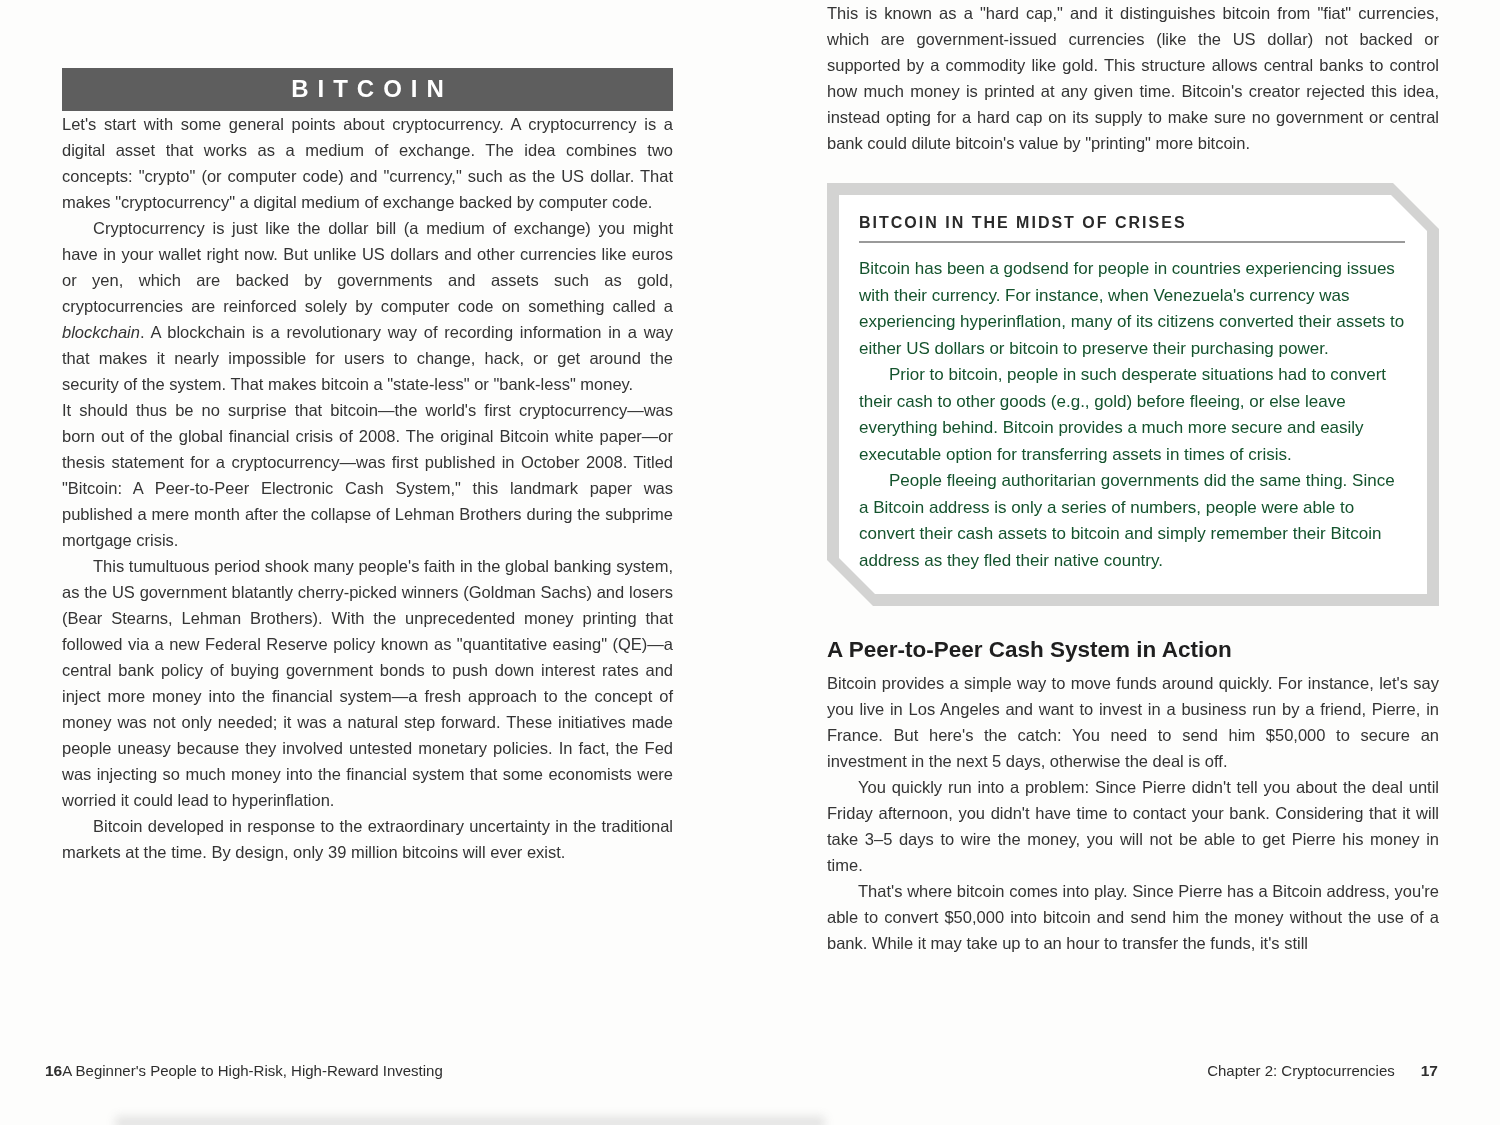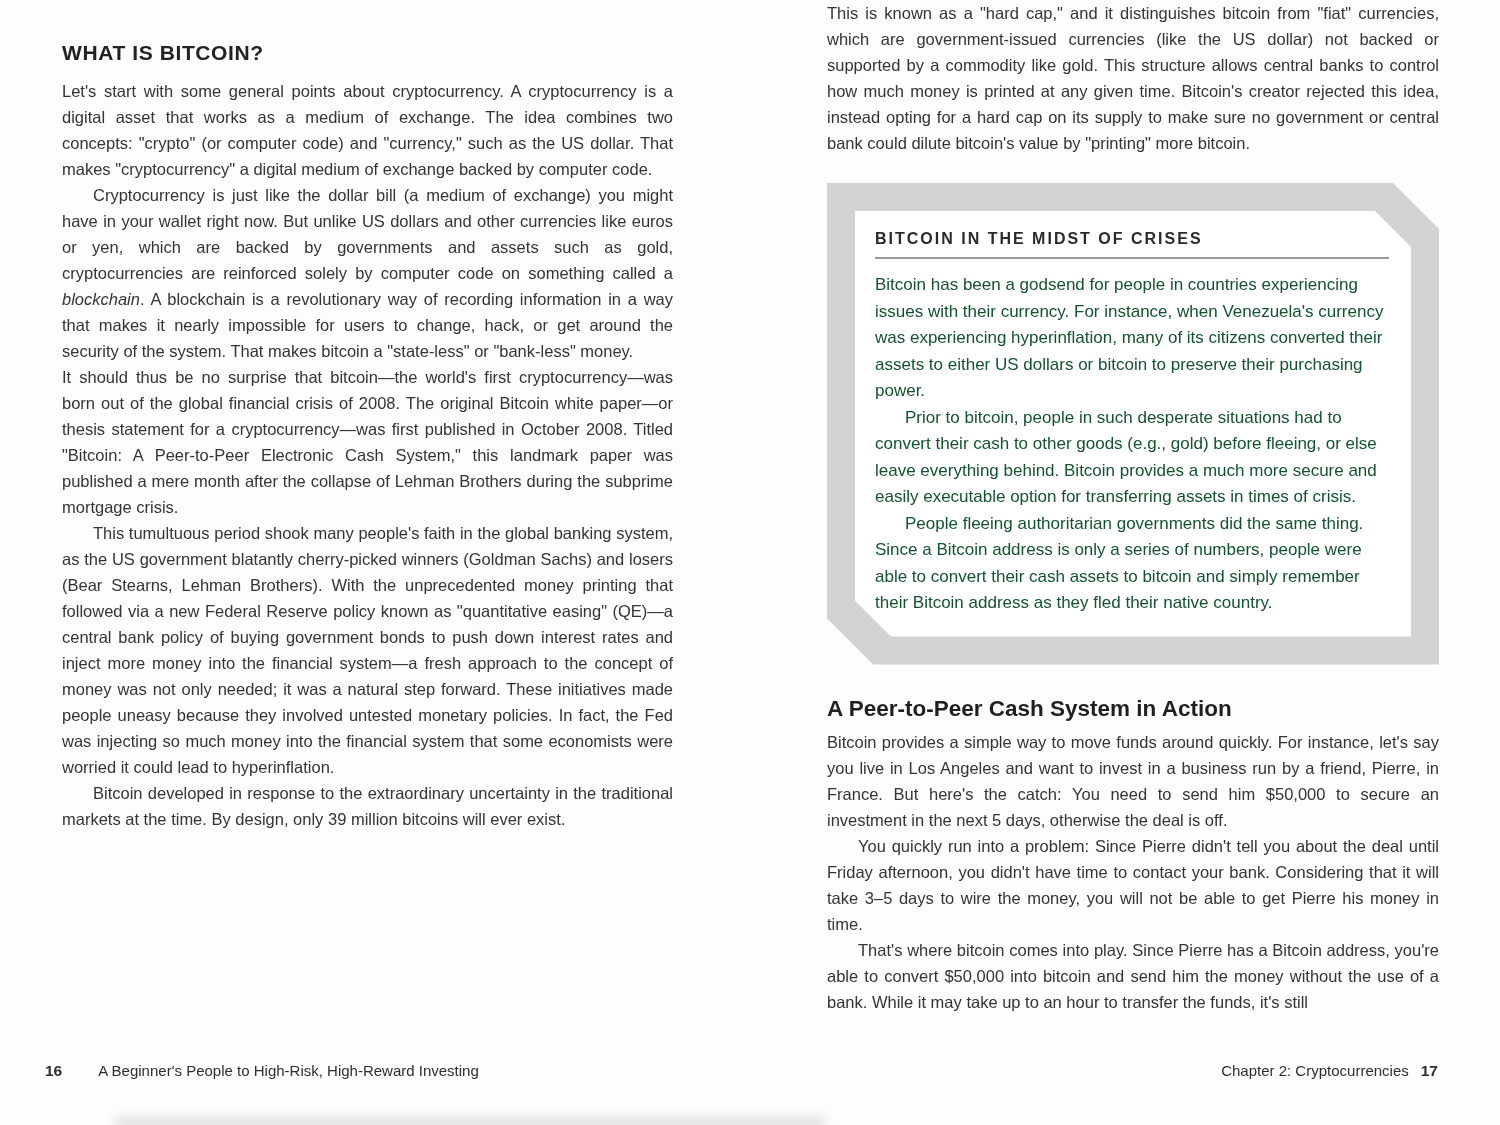--- a/index.html
+++ b/index.html
@@ -37,21 +37,21 @@
   .h-sub{
     margin:25px 0 7px;
     font-size:21.5px;font-weight:bold;color:#1f1f1f;
   }
 
   
   .rp-top{margin-top:68px;}
   .callout-outer{
     margin-top:27px;
     background:#d3d3d2;
-    padding:28px;
+    padding:12px;
     clip-path:polygon(0 0, calc(100% - 46px) 0, 100% 46px, 100% 100%, 46px 100%, 0 calc(100% - 46px));
   }
   .callout-inner{
     background:#fff;
     padding:17px 22px 20px 20px;
     clip-path:polygon(0 0, calc(100% - 36px) 0, 100% 36px, 100% 100%, 36px 100%, 0 calc(100% - 36px));
   }
   .callout-heading{
     font-size:16px;font-weight:bold;letter-spacing:2px;
     color:#2a2a2a;margin:2px 0 0;
@@ -70,38 +70,40 @@
     margin:31px 0 7px;
     font-size:22.5px;font-weight:bold;color:#1f1f1f;
   }
 
   
   .footer{
     position:absolute;top:1062px;
     font-size:15px;color:#2e2e2e;
     display:flex;align-items:baseline;
   }
-  .footer-left{left:45px;gap:36px;}
-  .footer-right{right:62px;gap:12px;}
+  .footer-left{left:45px;}
+  .footer-right{right:62px;gap:26px;}
   .page-num{font-weight:bold;font-size:15.5px;}
 
   
   .bleed{
     position:absolute;left:115px;bottom:-5px;width:710px;height:14px;
     background:#8f8f8f;opacity:0.22;filter:blur(5px);
     border-radius:4px;
   }
 </style>
 </head>
 <body>
 
 <div class="col col-left">
 
+  <div class="banner">
+    <span>BITCOIN</span>
+  </div>
 
-  <h2 class="h-upper">WHAT IS BITCOIN?</h2>
 
   <p class="body">Let's start with some general points about cryptocurrency. A cryptocurrency is a digital asset that works as a medium of exchange. The idea combines two concepts: "crypto" (or computer code) and "currency," such as the US dollar. That makes "cryptocurrency" a digital medium of exchange backed by computer code.</p>
 
   <p class="body indent"><span>Cryptocurrency is just like the dollar bill (a medium of exchange) you might have in your wallet right now. But unlike US dollars and other currencies like euros or yen, which are backed by governments and assets such as gold, cryptocurrencies are reinforced solely by computer code on something called a </span><span class="italic">blockchain</span><span>. A blockchain is a revolutionary way of recording information in a way that makes it nearly impossible for users to change, hack, or get around the security of the system. That makes bitcoin a "state-less" or "bank-less" money.</span></p>
 
 
   <p class="body">It should thus be no surprise that bitcoin—the world's first cryptocurrency—was born out of the global financial crisis of 2008. The original Bitcoin white paper—or thesis statement for a cryptocurrency—was first published in October 2008. Titled "Bitcoin: A Peer-to-Peer Electronic Cash System," this landmark paper was published a mere month after the collapse of Lehman Brothers during the subprime mortgage crisis.</p>
   <p class="body indent">This tumultuous period shook many people's faith in the global banking system, as the US government blatantly cherry-picked winners (Goldman Sachs) and losers (Bear Stearns, Lehman Brothers). With the unprecedented money printing that followed via a new Federal Reserve policy known as "quantitative easing" (QE)—a central bank policy of buying government bonds to push down interest rates and inject more money into the financial system—a fresh approach to the concept of money was not only needed; it was a natural step forward. These initiatives made people uneasy because they involved untested monetary policies. In fact, the Fed was injecting so much money into the financial system that some economists were worried it could lead to hyperinflation.</p>
   <p class="body indent">Bitcoin developed in response to the extraordinary uncertainty in the traditional markets at the time. By design, only 39 million bitcoins will ever exist.</p>
 

